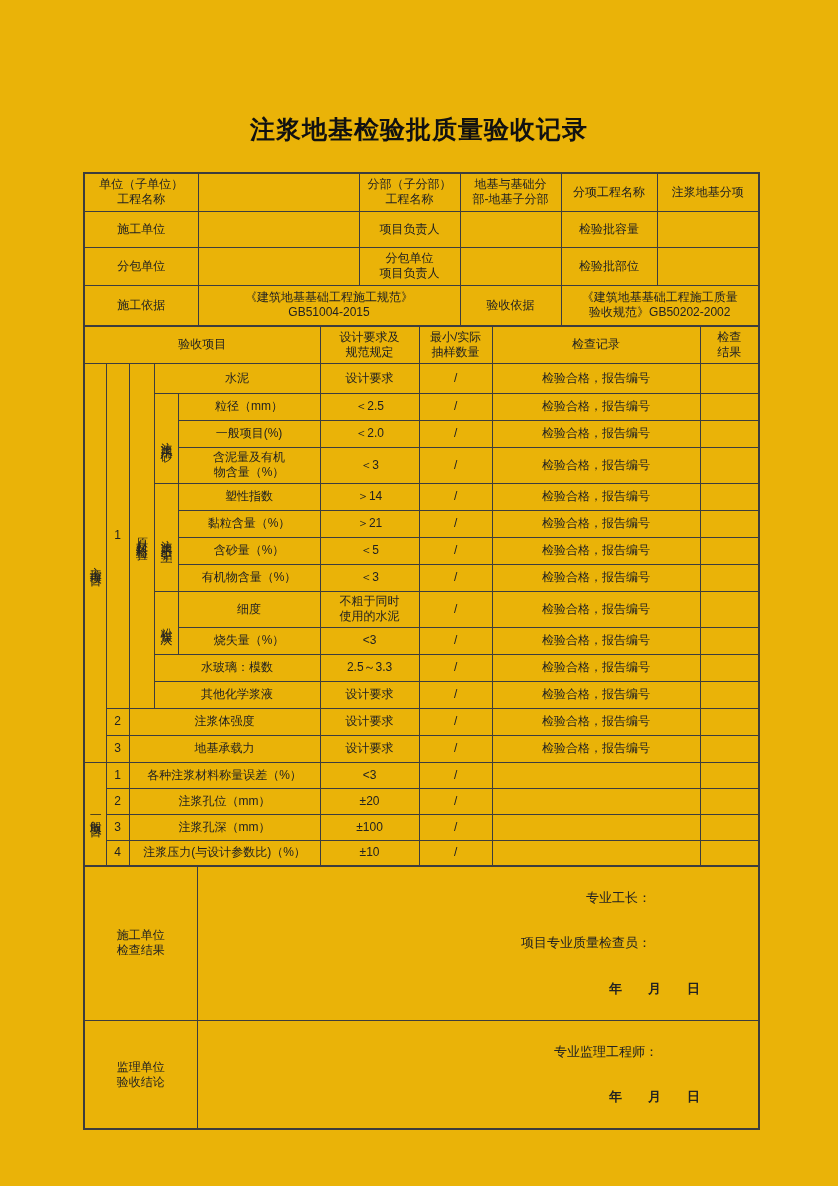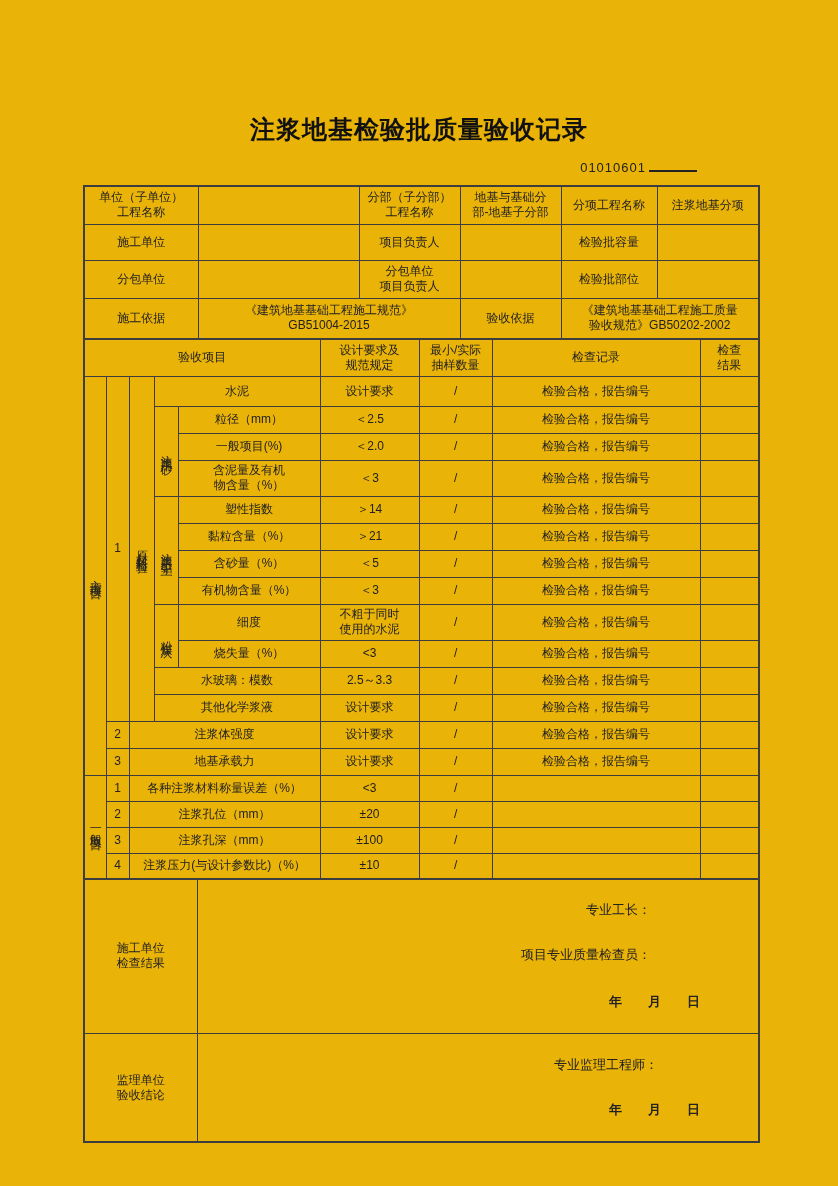--- a/index.html
+++ b/index.html
@@ -24,44 +24,43 @@
   table.tbl {
     border-collapse:collapse; table-layout:fixed;
     width:675px; margin-left:83px; border:2px solid #3d3d3d;
   }
   table.tbl + table.tbl { margin-top:-2px; }
   .tbl td {
     border:1px solid #3d3d3d; font-size:12px; color:#222;
     text-align:center; vertical-align:middle; padding:1px 2px;
     white-space:pre-line; overflow:hidden; line-height:1.25;
   }
-  .t-info { margin-top:9px;padding-left:44px; }
+  .t-info { margin-top:26px;padding-left:44px; }
   .r38 { height:38px; } .r36 { height:36px; } .r41 { height:41px; }
   .rh  { height:37px;margin-left:44px; } .r30 { height:30px; } .r27 { height:27px; }
   .rd  { height:36px; } .rg  { height:26px; }
   .rs1 { height:109px; } .rs2 { height:77px; }
   .item { text-align:left; padding-left:4px;margin-left:18px; }
   .vtext {
     writing-mode:vertical-lr; text-orientation:upright;
     margin:0 auto; letter-spacing:3px; line-height:1.1; white-space:normal;
   }
   .sigcell { vertical-align:middle; }
   .sigline { text-align:right; font-size:13px; margin:7px 0; white-space:pre; color:#222; }
-  .pr105 { padding-right:105px;font-family:Liberation Mono, monospace; }
+  .pr105 { padding-right:105px; }
   .pr98  { padding-right:98px; }
   .prdate{ padding-right:56px;font-weight:bold; }
 </style>
 </head>
 <body>
 
 <div class="page">
 
   <h1 class="title">注浆地基检验批质量验收记录</h1>
 
-  <div class="form-no"><span>01010601</span><span class="blank"></span></div>
 
   <table class="tbl t-info">
     <colgroup>
       <col style="width:114px">
         <col style="width:161px">
         <col style="width:101px">
       <col style="width:101px">
         <col style="width:96px">
         <col style="width:102px">
     </colgroup>

